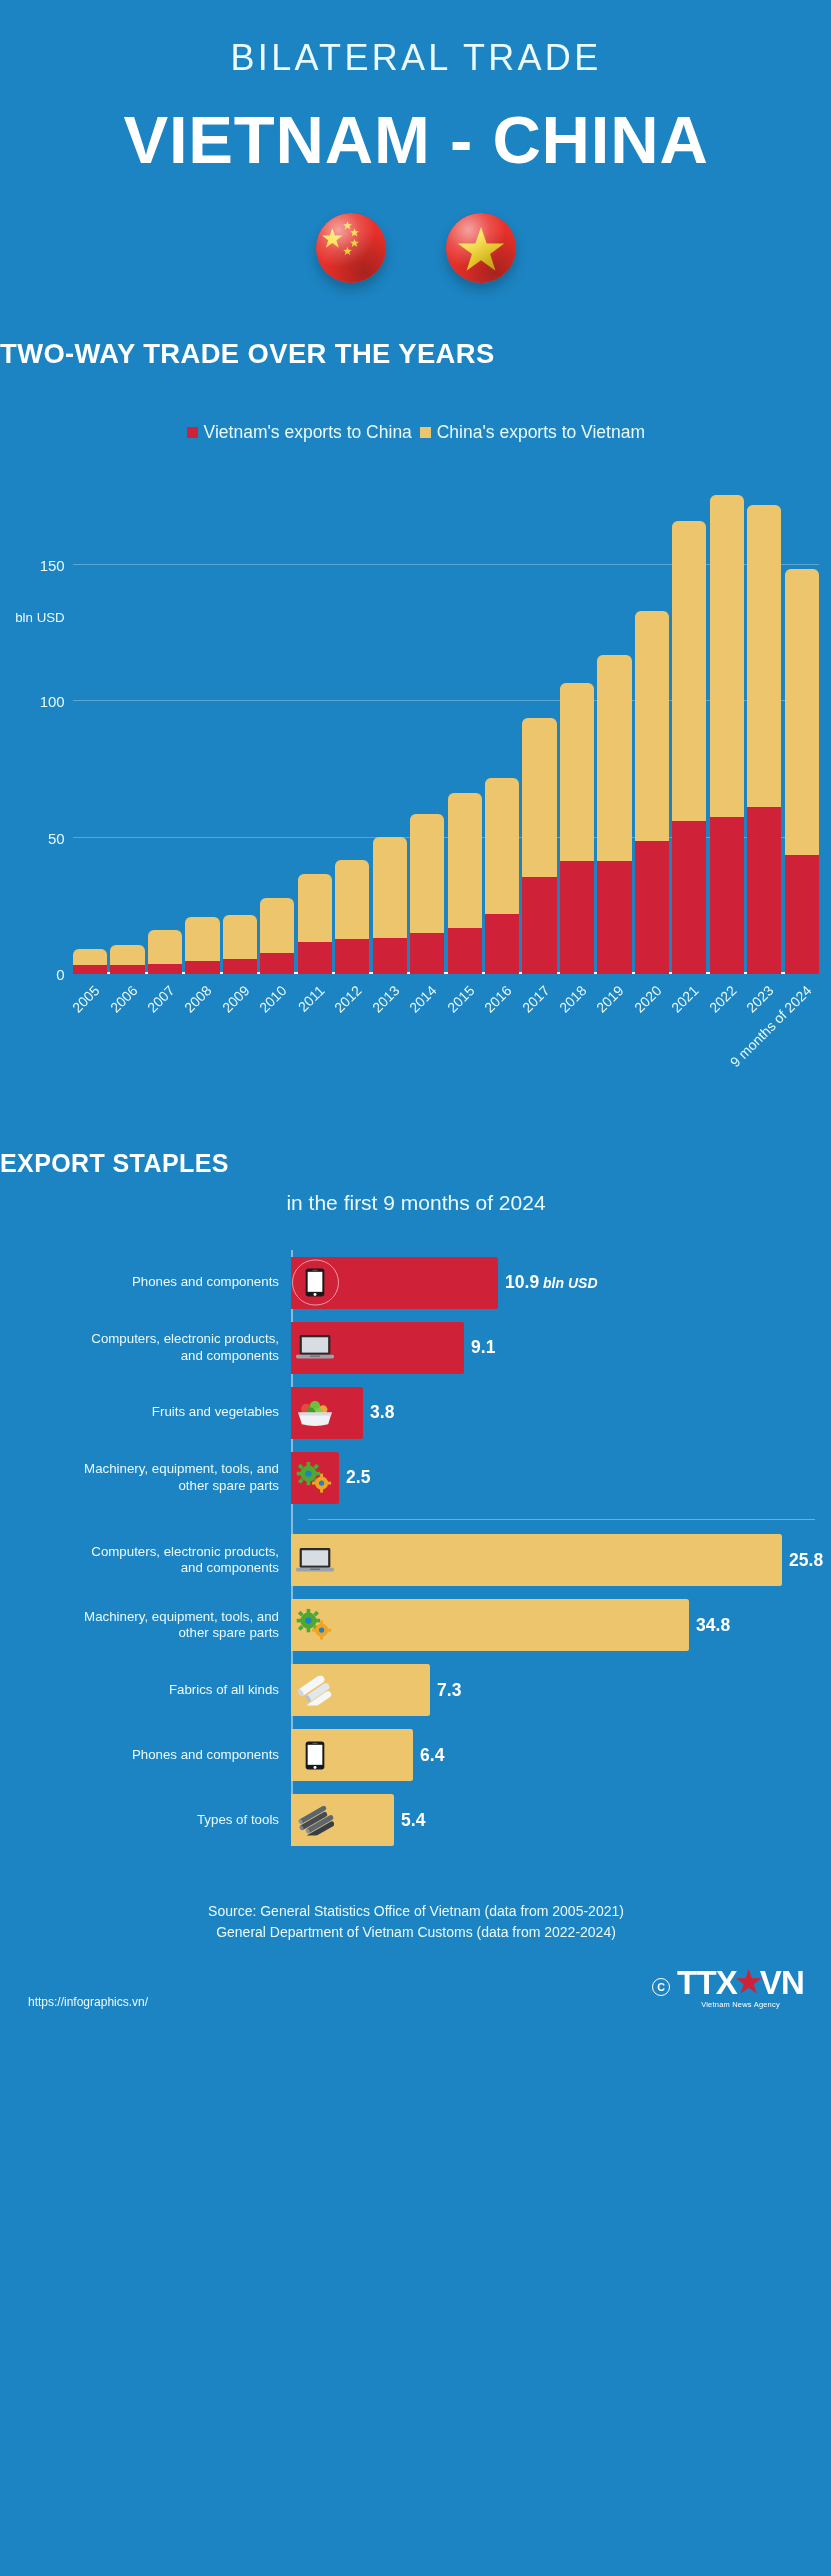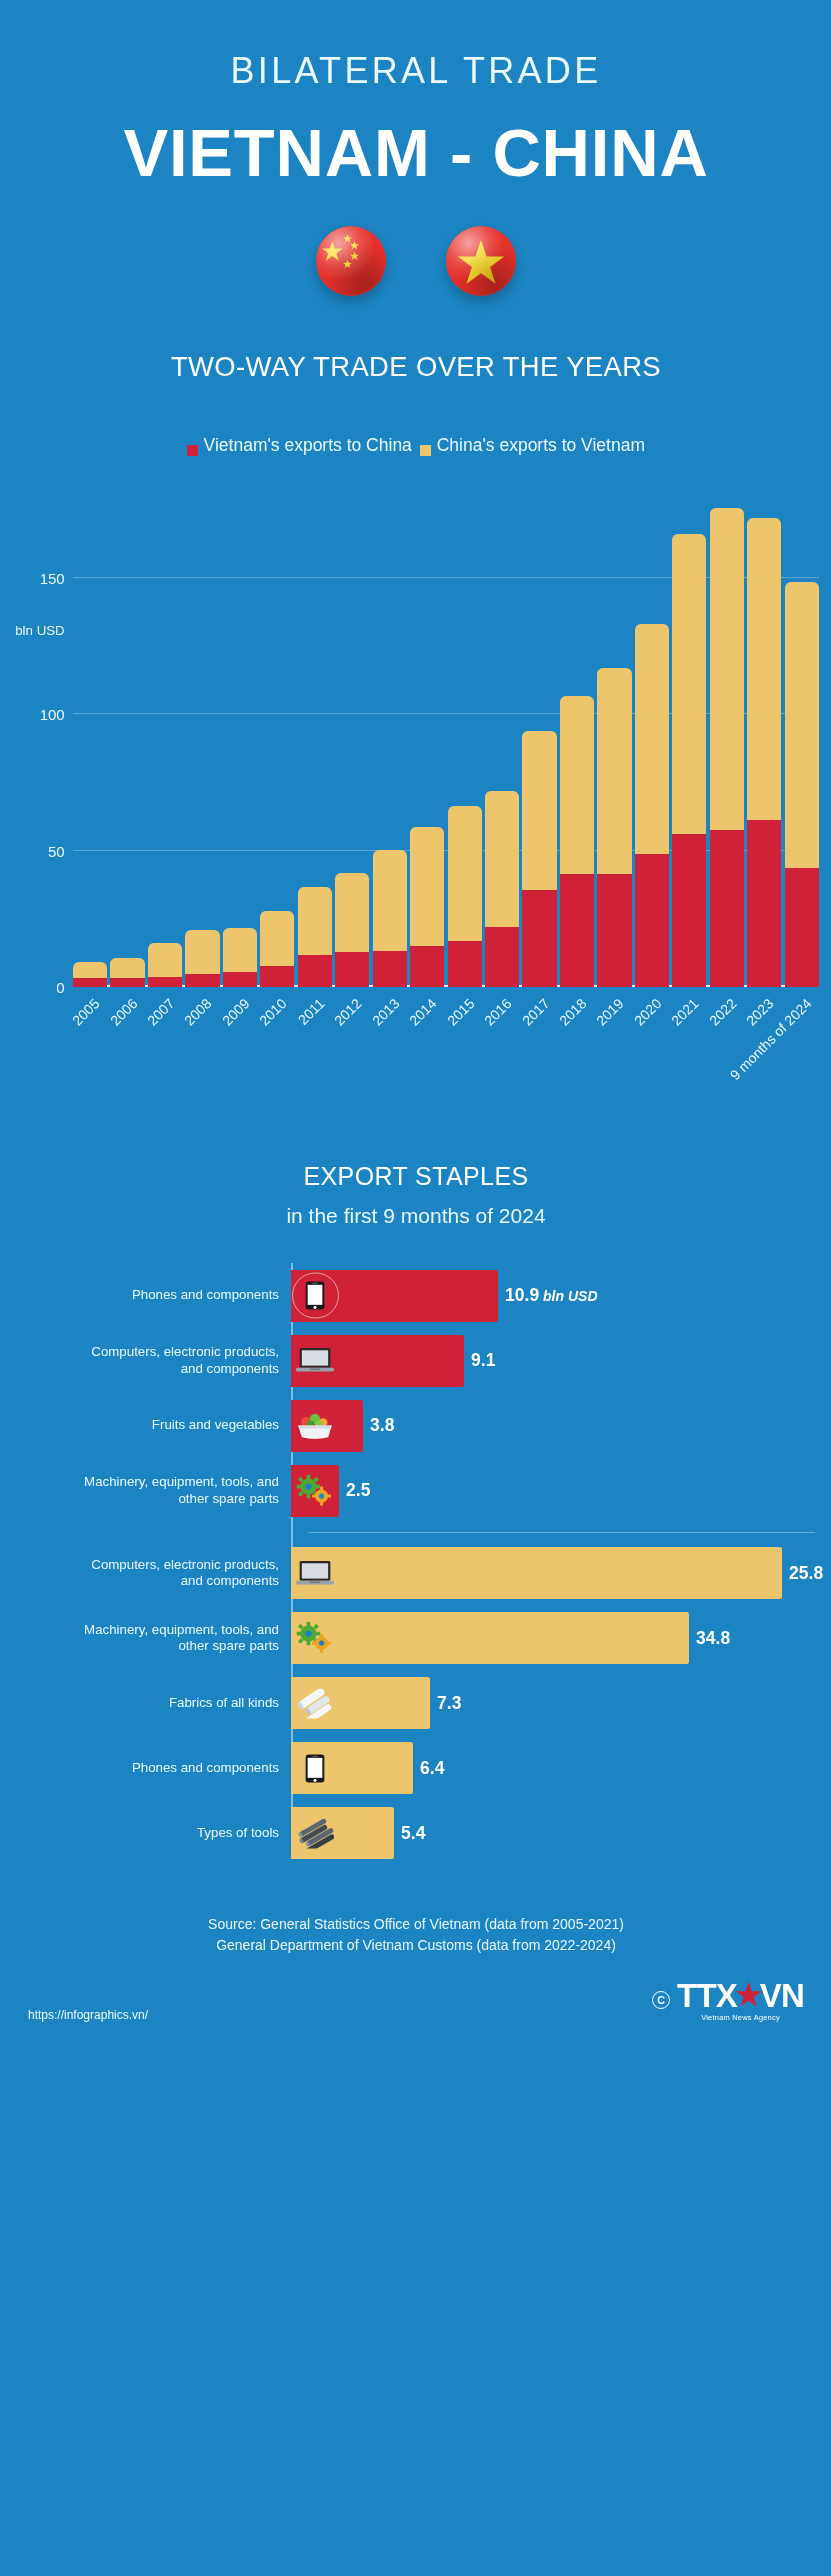--- a/index.html
+++ b/index.html
@@ -7,21 +7,21 @@
   html, body { background: #1c84c2; }
   body {
     width: 832px; height: 2576px;
     font-family: "Liberation Sans", sans-serif;
     color: #eefaff;
     position: relative;
     overflow: hidden;
   }
 
   
-  .header { padding-top: 53px; text-align: center; }
+  .header { padding-top: 40px; text-align: center; }
   .kicker {
     font-size: 36px; letter-spacing: 3.3px; font-weight: 400;
     color: #eafaff; line-height: 1;
   }
   .main-title {
     margin-top: 30px;
     font-size: 67px; font-weight: bold; letter-spacing: 0.8px;
     color: #ffffff; line-height: 1;
   }
   .flags { margin-top: 40px; display: flex; justify-content: center; gap: 60px; }
@@ -33,30 +33,30 @@
   }
   .flag-ball::after {
     content: ""; position: absolute; inset: 0; border-radius: 50%;
     background: radial-gradient(circle at 32% 24%, rgba(255,255,255,0.55) 0%, rgba(255,255,255,0.16) 30%, rgba(255,255,255,0) 52%),
                 radial-gradient(circle at 70% 85%, rgba(0,0,0,0.28) 0%, rgba(0,0,0,0) 55%);
   }
   .flag-ball svg { position: absolute; inset: 0; width: 100%; height: 100%; }
 
   
   .section-title {
-    text-align: center; font-weight: normal; color: #ffffff;
+    text-align: left; font-weight: bold; color: #ffffff;
   }
   .chart-section-title { margin-top: 55px; font-size: 27.4px; letter-spacing: 0.4px; }
 
   
   .legend {
     margin-top: 52px; display: flex; justify-content: center;
     align-items: center; gap: 8.3px; font-size: 17.5px; color: #eafaff;
   }
-  .legend-item { display: flex; align-items: flex-end; gap: 5.8px; }
+  .legend-item { display: flex; align-items: center; gap: 5.8px; }
   .swatch { width: 10.8px; height: 10.8px; display: inline-block; }
 
   
   .chart {
     position: relative;
     margin: 40px 0 0 0;
     height: 566px;
     width: 832px;
   }
   .plot {

